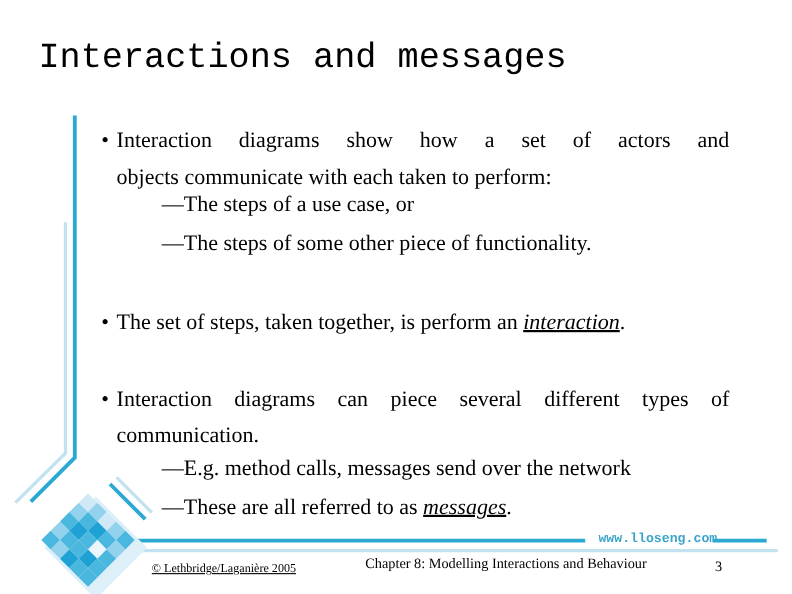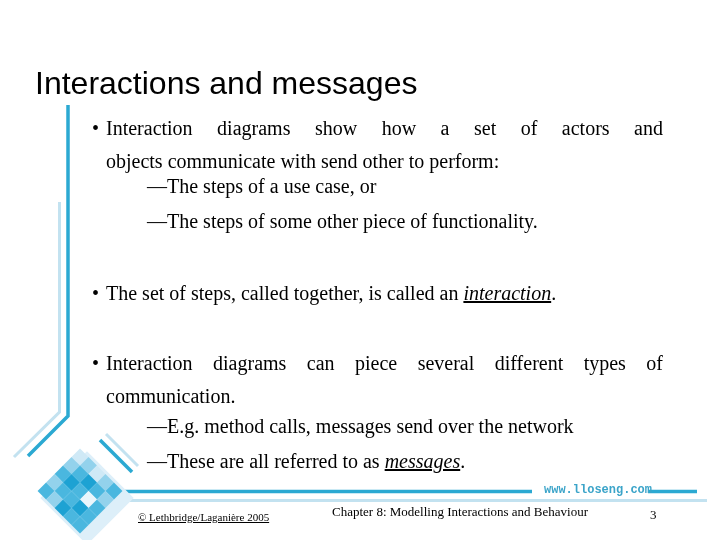--- a/index.html
+++ b/index.html
@@ -18,24 +18,23 @@
     overflow:hidden;
   }
   .slide{position:relative;width:720px;height:540px;background:var(--bg);}
 
   
   .deco{position:absolute;left:0;top:0;width:720px;height:540px;pointer-events:none;}
 
   
   .title{
     position:absolute;left:35px;top:36px;
-    font-family:Liberation Sans, sans-serif;
+    font-family:Liberation Mono, monospace;
     font-size:32px;line-height:34px;color:var(--ink);
     white-space:nowrap;
-    margin-top:30px;
   }
 
   
   .para{
     position:absolute;left:92px;width:573px;
     font-size:20px;line-height:33px;
   }
   .para .marker{position:absolute;left:0;top:0;}
   .para .ptxt{margin-left:14px;width:557px;}
   .jline{text-align:justify;text-align-last:justify;}
@@ -117,30 +116,30 @@
       <rect x="18" y="18" width="12" height="12" fill="#4AB7DF"></rect>
     </g>
   </svg>
 
   <div class="title">Interactions and messages</div>
 
   <div class="para" style="top:112px">
     <span class="marker">•</span>
     <div class="ptxt">
       <div class="jline">Interaction diagrams show how a set of actors and</div>
-      <div>objects communicate with send other to perform:</div>
+      <div>objects communicate with each taken to perform:</div>
     </div>
   </div>
   <div class="sub" style="top:170px">—The steps of a use case, or</div>
   <div class="sub" style="top:205px">—The steps of some other piece of functionality.</div>
 
   <div class="para" style="top:277px">
     <span class="marker">•</span>
     <div class="ptxt">
-      <span>The set of steps, called together, is called an </span><span class="em">interaction</span><span>.</span>
+      <span>The set of steps, taken together, is perform an </span><span class="em">interaction</span><span>.</span>
     </div>
   </div>
 
   <div class="para" style="top:347px">
     <span class="marker">•</span>
     <div class="ptxt">
       <div class="jline">Interaction diagrams can piece several different types of</div>
       <div>communication.</div>
     </div>
   </div>

